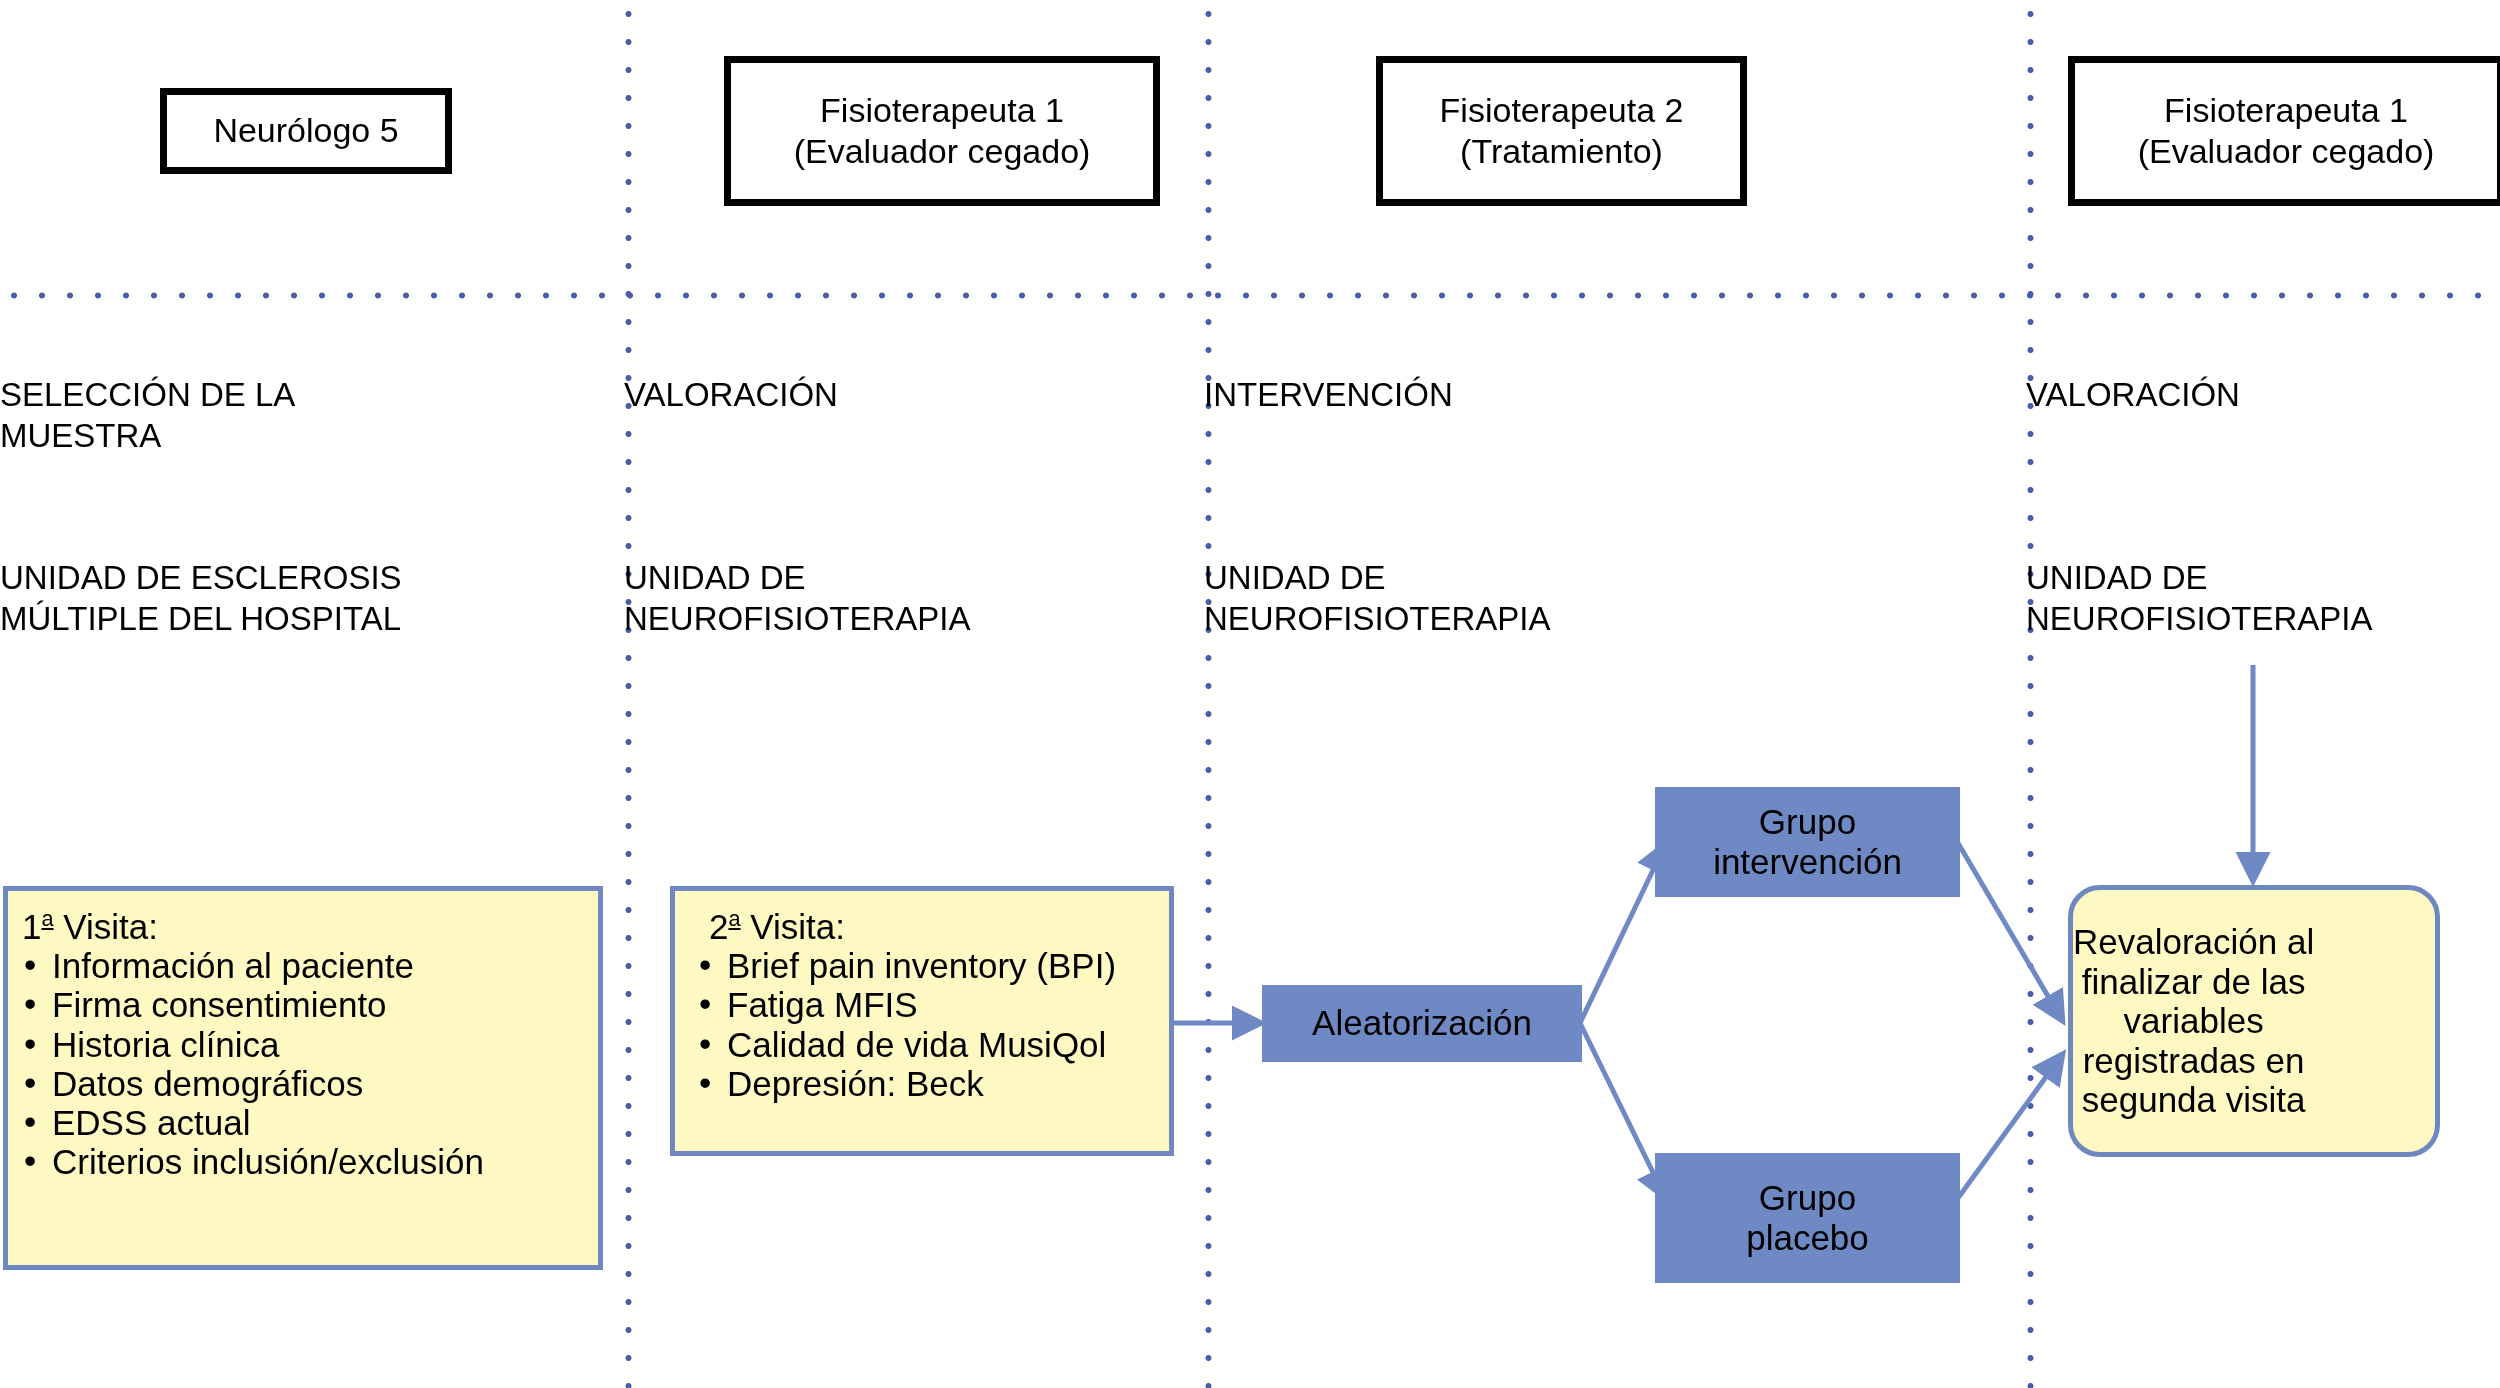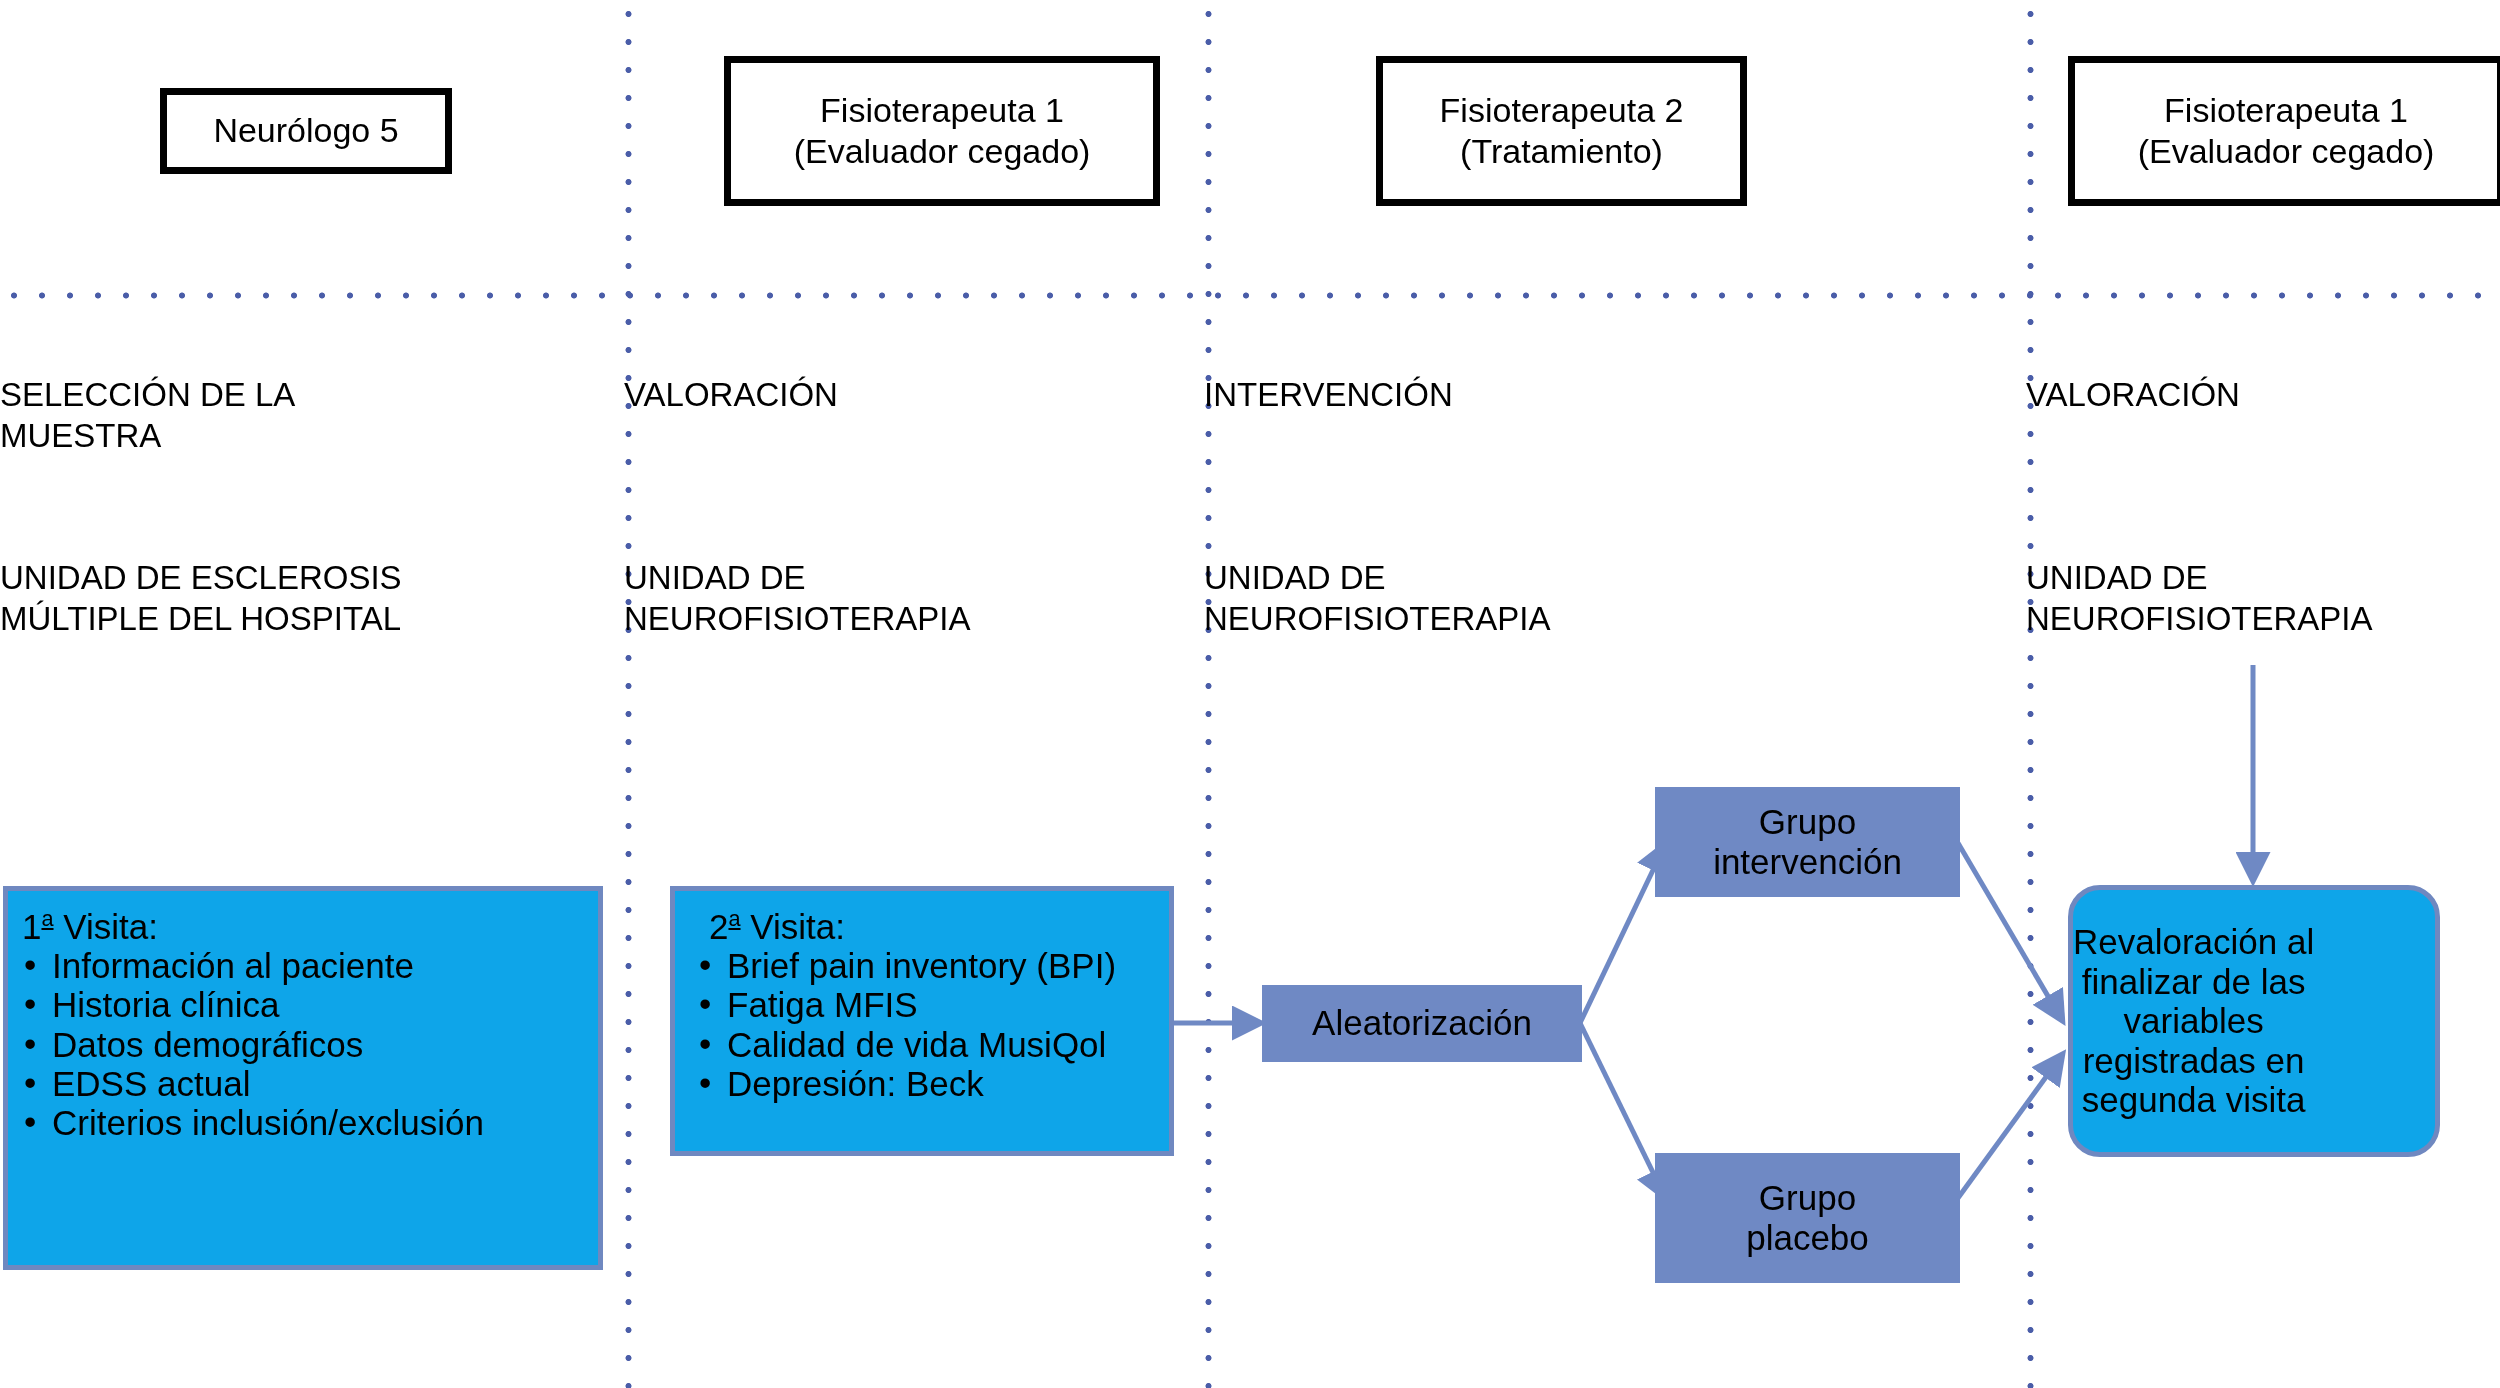--- a/index.html
+++ b/index.html
@@ -62,21 +62,21 @@
     line-height: 1.24;
     color: #000;
     white-space: pre-line;
   }
 
   
   .outline-box {
     position: absolute;
     box-sizing: border-box;
     border: 5px solid #6f88c0;
-    background: #0ea5e9;
+    background: #fef9c3;
   }
   .visit-title {
     font-size: 35px;
     line-height: 1.12;
     margin: 0;
     padding: 0;
     white-space: nowrap;
   }
   .visit-title sup {
     font-size: 0.62em;
@@ -205,20 +205,21 @@
     <line x1="1958" y1="1198" x2="2062" y2="1055" stroke="#6f89c4" stroke-width="5" marker-end="url(#arrowblue)"></line>
 
     <line x1="2253" y1="665" x2="2253" y2="880" stroke="#6f89c4" stroke-width="5" marker-end="url(#arrowblue)"></line>
   </svg>
 
   <div class="outline-box" style="left:3px; top:886px; width:600px; height:384px;">
     <div style="padding:16px 0 0 14px;">
       <p class="visit-title"><span>1</span><sup>a</sup><span> Visita:</span></p>
       <ul class="visit-list">
         <li>Información al paciente</li>
+        <li>Firma consentimiento</li>
         <li>Historia clínica</li>
         <li>Datos demográficos</li>
         <li>EDSS actual</li>
         <li>Criterios inclusión/exclusión</li>
       </ul>
     </div>
   </div>
 
   <div class="outline-box" style="left:670px; top:886px; width:504px; height:270px;">
     <div style="padding:16px 0 0 22px;">

